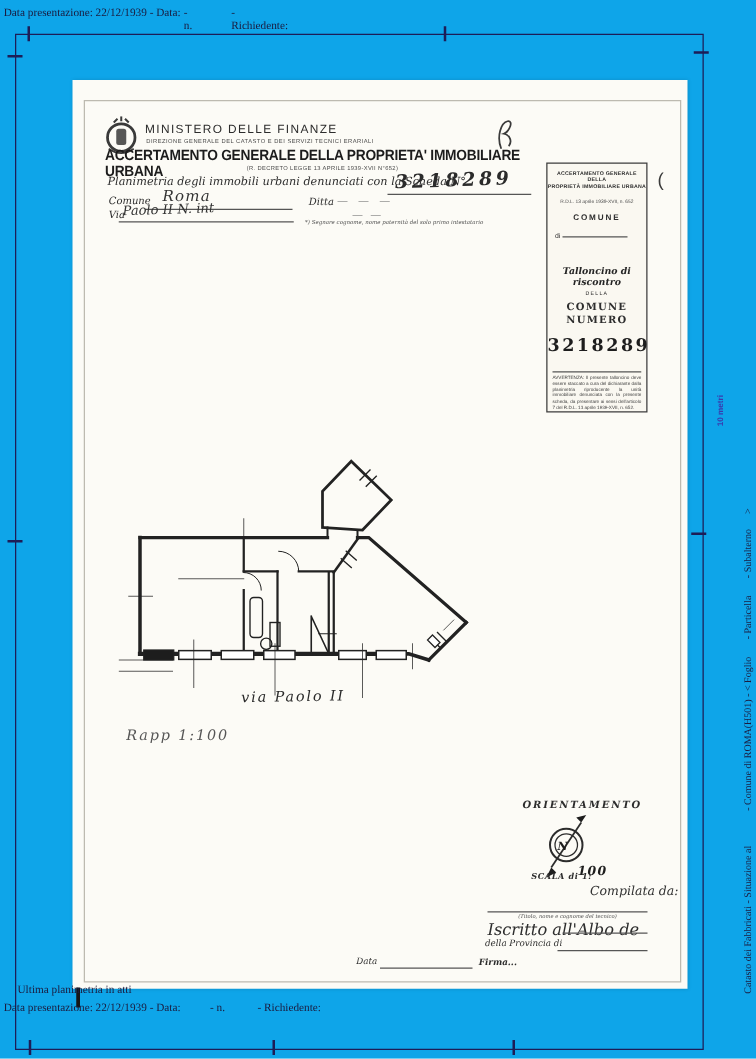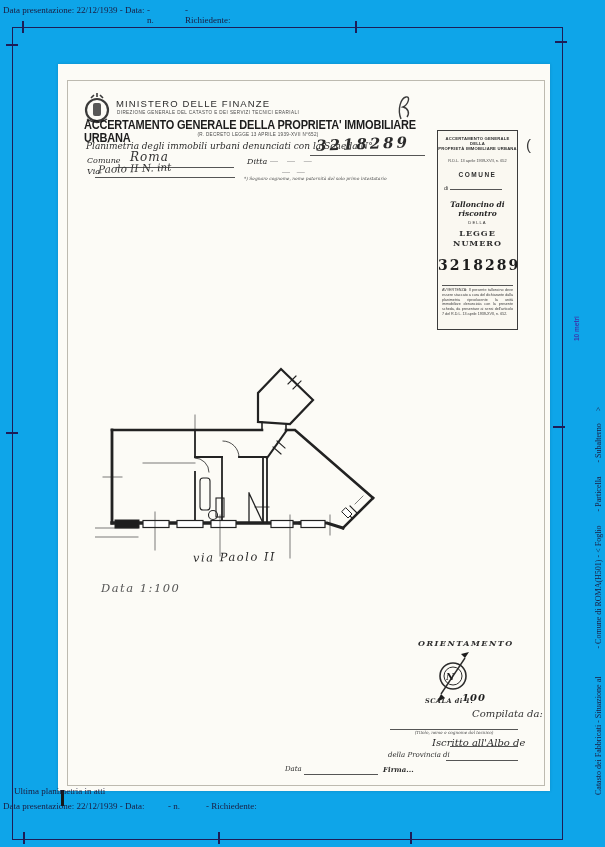--- a/index.html
+++ b/index.html
@@ -82,23 +82,23 @@
 
     <div class="abs" style="left:379px;top:66px;width:79px;height:198px;border:1.2px solid #3c3c3c;background:#faf8f1;text-align:center;color:#2e2e2e;">
       <div style="margin-top:5px;font-size:4.2px;font-weight:bold;letter-spacing:.2px;">ACCERTAMENTO GENERALE DELLA</div>
       <div style="font-size:4.2px;font-weight:bold;letter-spacing:.2px;">PROPRIETÀ IMMOBILIARE URBANA</div>
       <div style="margin-top:7px;font-size:3.9px;color:#4a4a4a;">R.D.L. 13 aprile 1939-XVII, n. 652</div>
       <div style="margin-top:8px;font-size:6.5px;font-weight:bold;letter-spacing:1.5px;">COMUNE</div>
       <div style="margin-top:6px;font-size:5.5px;text-align:left;padding:0 6px;">
         <span>di</span>
         <span style="display:inline-block;width:52px;border-bottom:.8px solid #555;height:5px;"></span>
       </div>
-      <div class="hand" style="margin-top:9px;font-size:7.5px;font-weight:bold;color:#252525;font-style:italic;">Talloncino di riscontro</div>
+      <div class="hand" style="margin-top:20px;font-size:7.5px;font-weight:bold;color:#252525;font-style:italic;">Talloncino di riscontro</div>
       <div style="margin-top:2px;font-size:4.2px;letter-spacing:1px;">DELLA</div>
-      <div style="margin-top:3px;font-size:8px;font-weight:bold;letter-spacing:1px;font-family:'DejaVu Serif',serif;">LEGGE NUMERO</div>
+      <div style="margin-top:3px;font-size:8px;font-weight:bold;letter-spacing:1px;font-family:'DejaVu Serif',serif;">COMUNE NUMERO</div>
       <div style="margin-top:9px;font-size:14px;font-weight:bold;letter-spacing:2px;font-family:'DejaVu Serif',serif;color:#1d1d1d;">3218289</div>
       <div style="margin:12px 4px 0 4px;border-top:.8px solid #555;"></div>
       <div style="margin:2px 4px 0 4px;font-size:3.7px;text-align:justify;line-height:1.3;color:#3c3c3c;">AVVERTENZA: Il presente talloncino deve essere staccato a cura del dichiarante dalla planimetria riproducente la unità immobiliare denunciata con la presente scheda, da presentare ai sensi dell'articolo 7 del R.D.L. 13 aprile 1939-XVII, n. 652.</div>
     </div>
     <div class="abs" style="left:468px;top:72px;font-size:15px;color:#3a3a3a;">(</div>
 
     <svg class="abs" style="left:37px;top:296px;" width="310" height="215" viewBox="0 0 310 215">
       <g stroke="#222" fill="none" stroke-linecap="square">
 
         <path d="M163,62 L163,33 L186,9 L218,40 L195,64 L163,62" stroke-width="2.2"></path>
@@ -147,37 +147,37 @@
             <path d="M48,103 H100"></path>
             <path d="M100,55 V70"></path>
           <path d="M235,155 V175"></path>
             <path d="M0,168 H43"></path>
             <path d="M0,177 H43"></path>
           <path d="M268,136 L260,144"></path>
         </g>
       </g>
     </svg>
     <div class="abs hand" style="left:135px;top:486px;font-size:11.5px;letter-spacing:1.5px;color:#2a2a2a;transform:rotate(-1deg);">via Paolo II</div>
-    <div class="abs hand" style="left:43px;top:517px;font-size:11.5px;letter-spacing:1.5px;color:#555;">Data 1:100</div>
+    <div class="abs hand" style="left:43px;top:517px;font-size:11.5px;letter-spacing:1.5px;color:#555;">Rapp 1:100</div>
 
     <div class="abs printi" style="left:360px;top:574px;font-size:8px;font-weight:bold;letter-spacing:1.5px;">ORIENTAMENTO</div>
     <svg class="abs" style="left:373px;top:586px;" width="44" height="56" viewBox="0 0 44 56">
       <circle cx="22" cy="26" r="13" fill="none" stroke="#2c2c2c" stroke-width="1.6"></circle>
       <circle cx="22" cy="26" r="9" fill="none" stroke="#2c2c2c" stroke-width="1"></circle>
       <line x1="34" y1="8" x2="10" y2="44" stroke="#2c2c2c" stroke-width="1.4"></line>
       <path d="M34,8 L30,4 L38,2 Z" fill="#1d1d1d"></path>
       <path d="M10,44 L6,52 L14,48 Z" fill="#1d1d1d"></path>
       <text x="15" y="30" font-size="9" font-weight="bold" font-style="italic" fill="#1d1d1d" font-family="'DejaVu Serif',serif">N</text>
     </svg>
     <div class="abs printi" style="left:367px;top:633px;font-size:6.5px;font-weight:bold;letter-spacing:.5px;">SCALA di 1:</div>
     <div class="abs hand" style="left:404px;top:628px;font-size:10px;font-weight:bold;letter-spacing:1px;color:#1e1e1e;">100</div>
     <div class="abs hand" style="left:374px;top:644px;font-size:10px;margin-left:40px;">Compilata da:</div>
     <div class="abs fieldline" style="left:332px;top:664px;width:128px;"></div>
     <div class="abs printi tbox-center" style="left:332px;top:666px;width:128px;font-size:4.2px;color:#4c4c4c;">(Titolo, nome e cognome del tecnico)</div>
-    <div class="abs printi" style="left:332px;top:673px;font-size:10px;margin-left:42px;">Iscritto all'Albo de</div>
+    <div class="abs printi" style="left:332px;top:673px;font-size:13px;">Iscritto all'Albo de</div>
     <div class="abs fieldline" style="left:392px;top:681px;width:68px;"></div>
     <div class="abs printi" style="left:330px;top:687px;font-size:7px;">della Provincia di</div>
     <div class="abs fieldline" style="left:388px;top:695px;width:72px;"></div>
     <div class="abs printi" style="left:227px;top:701px;font-size:7px;">Data</div>
     <div class="abs fieldline" style="left:246px;top:709px;width:74px;"></div>
     <div class="abs printi" style="left:325px;top:701px;font-size:7px;font-weight:bold;">Firma...</div>
   </div>
 
   <div class="abs" style="left:61px;top:790px;width:3px;height:16px;background:#161616;"></div>
 

